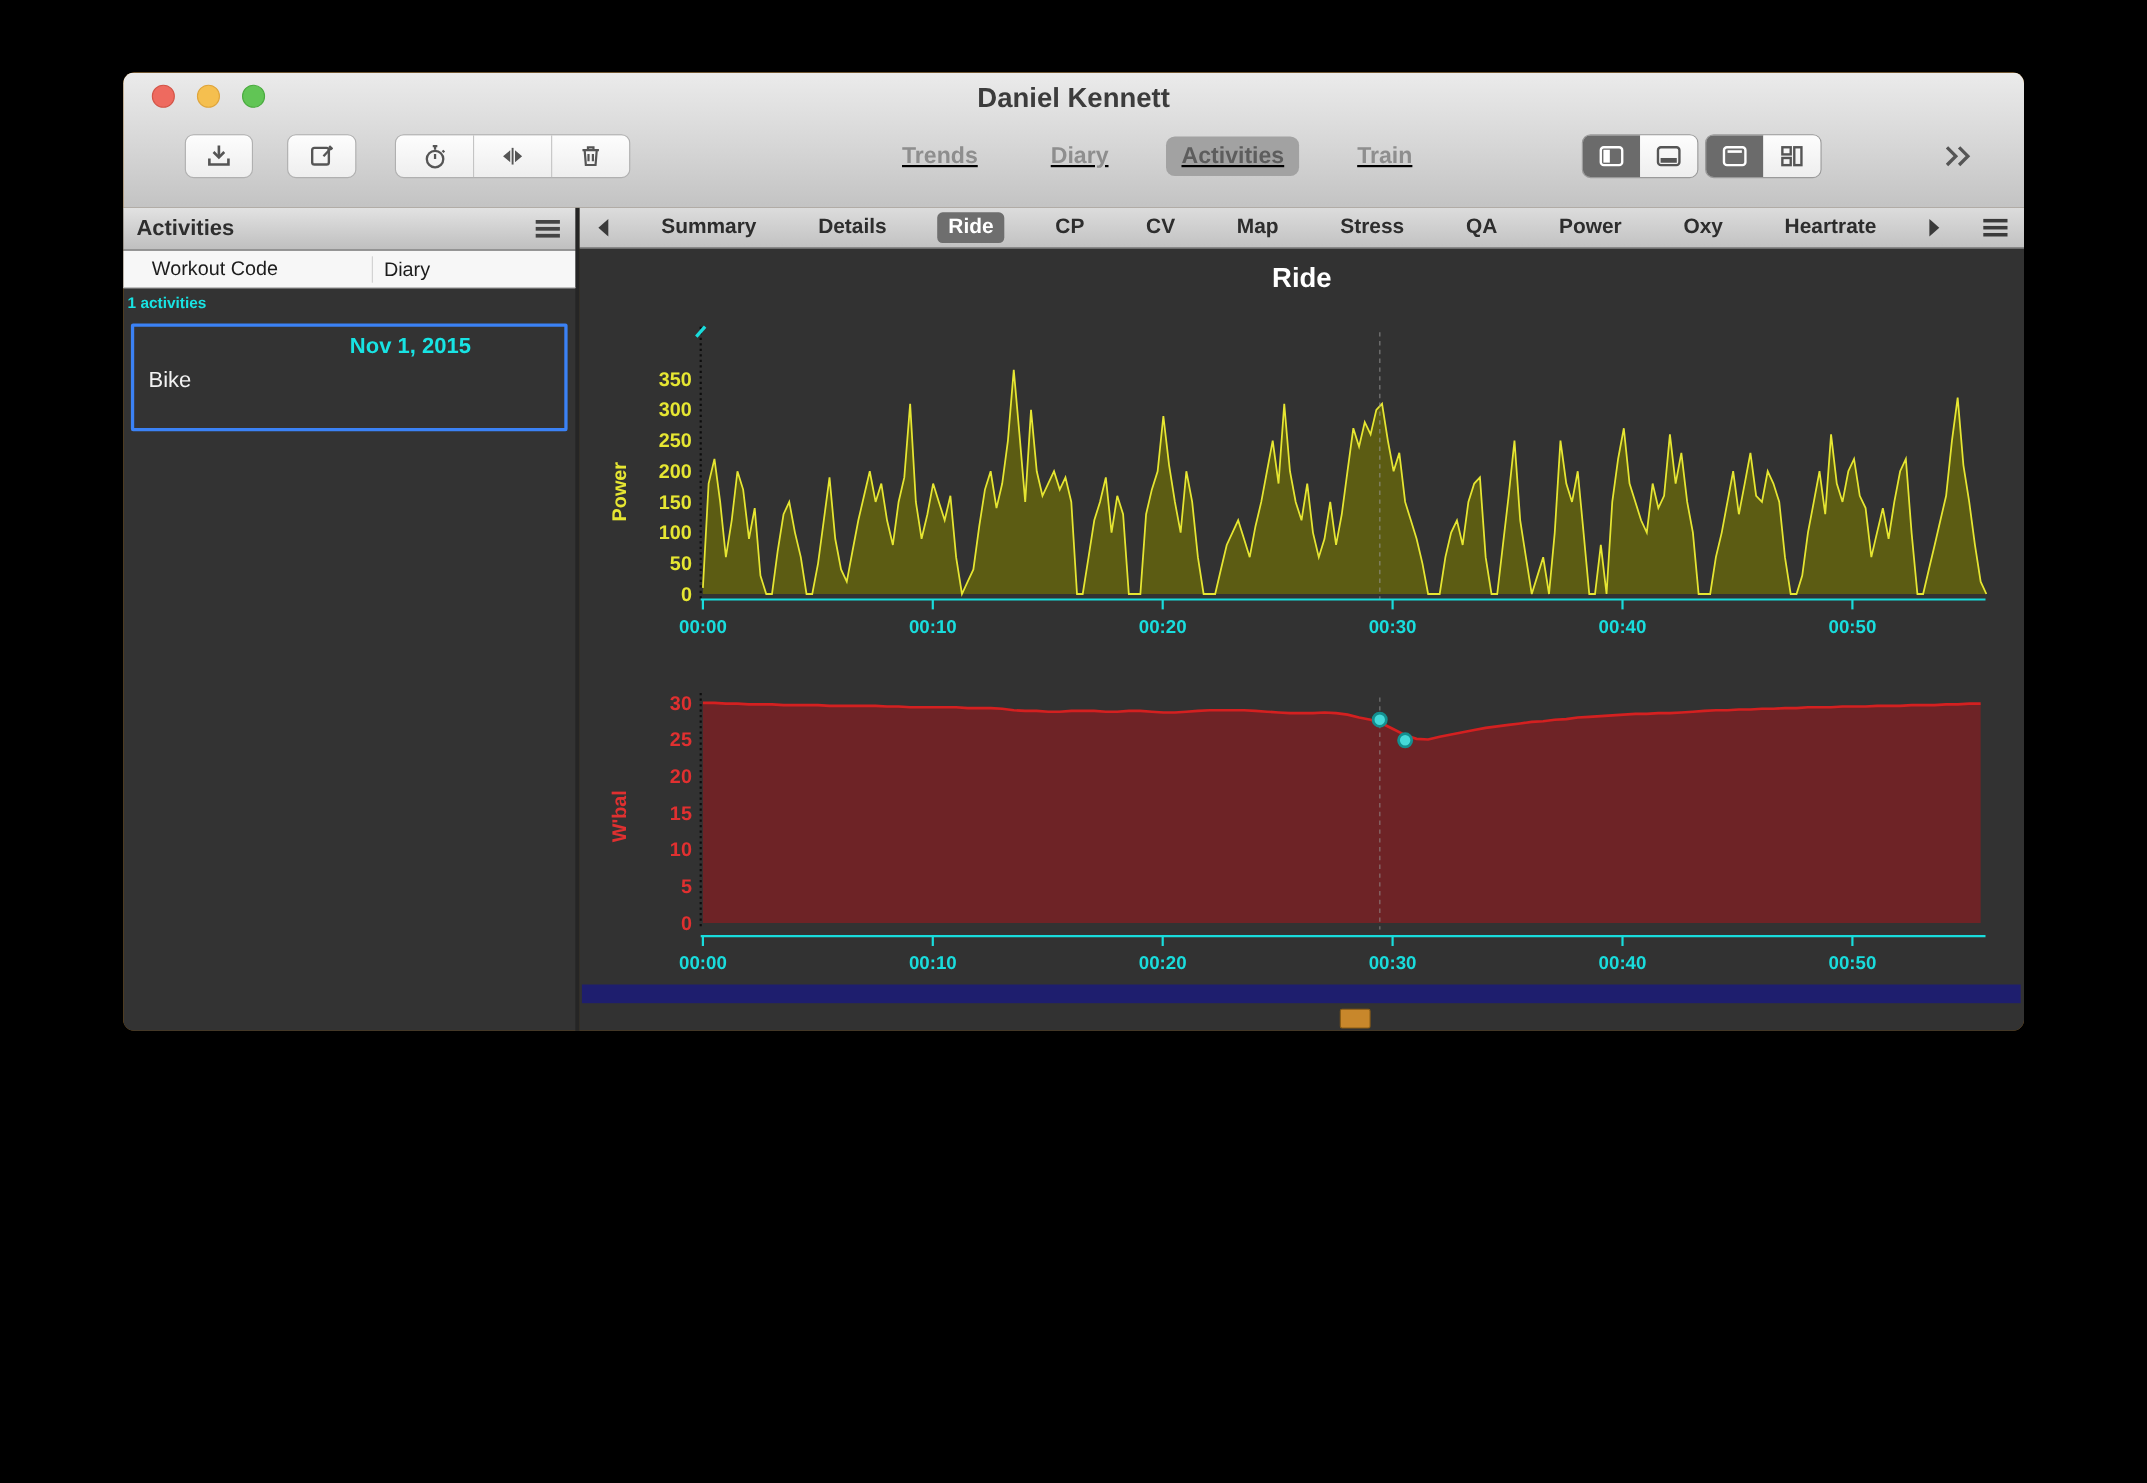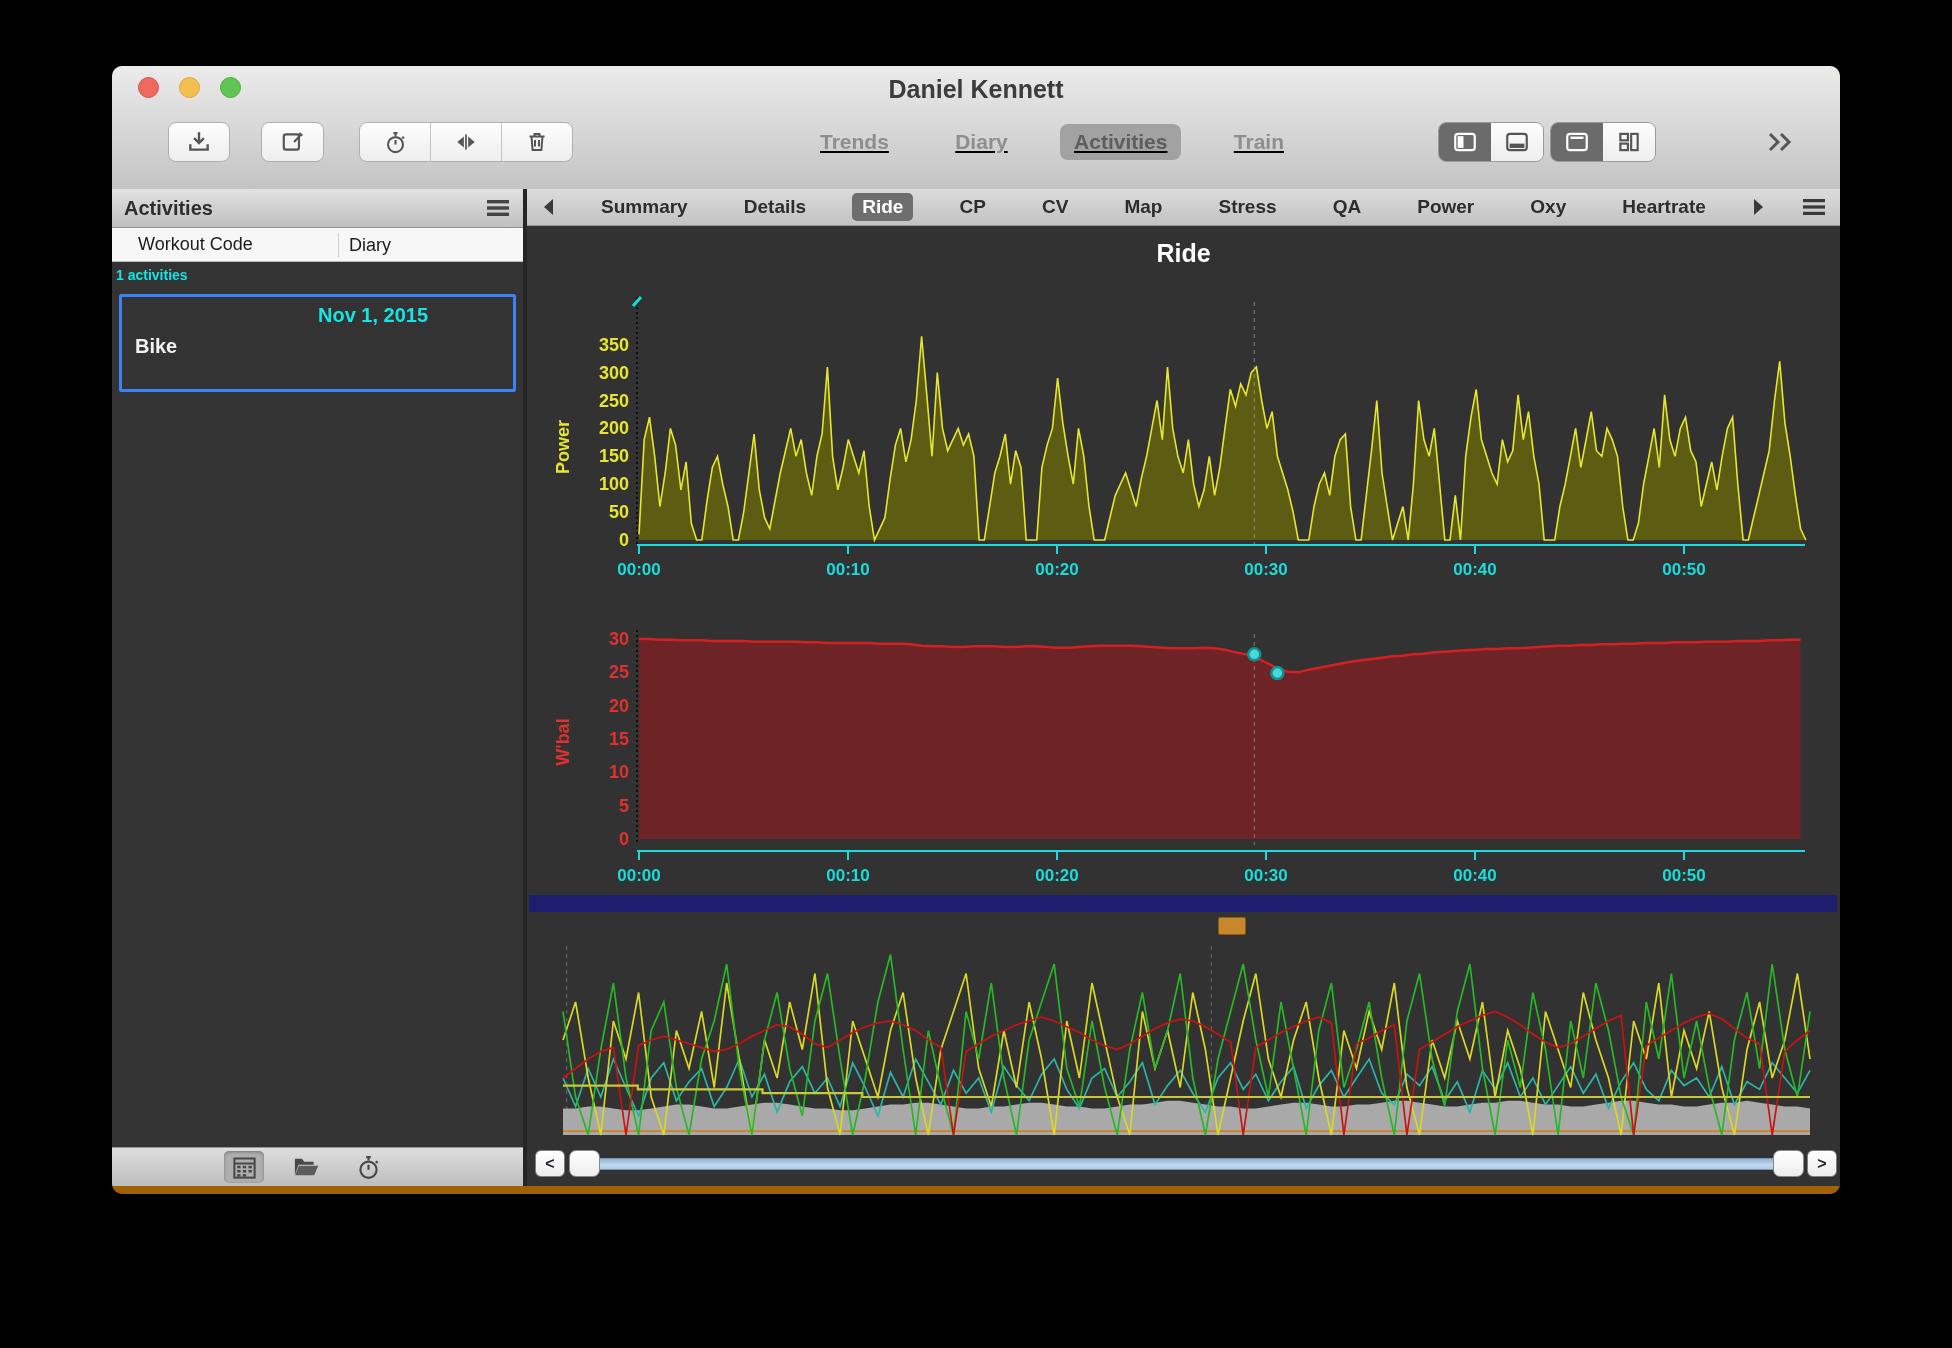--- a/index.html
+++ b/index.html
@@ -1,18 +1,18 @@
 <!DOCTYPE html>
 <html><head>
 <meta charset="utf-8">
 <style>
   html,body{margin:0;padding:0;background:#000;width:1952px;height:1348px;overflow:hidden;
     font-family:"Liberation Sans",sans-serif;-webkit-font-smoothing:antialiased;}
   .stage{position:absolute;left:0;top:0;width:1952px;height:1348px;background:#000;}
-  .window{position:absolute;left:112px;top:66px;width:1728px;height:1128px;border-radius:10px;
+  .window{position:absolute;left:112px;top:66px;width:1728px;height:871px;border-radius:10px;
     overflow:hidden;background:#a16207;box-shadow:0 18px 50px rgba(0,0,0,.7);}
   
   .chrome{position:absolute;left:0;top:0;width:100%;height:123px;
     background:linear-gradient(#ebebeb,#d6d6d6 55%,#c3c3c3);border-bottom:1px solid #8d8d8d;}
   .titlebar{position:relative;height:46px;}
   .tl{position:absolute;top:11px;width:19px;height:19px;border-radius:50%;}
   .tl.red{left:26px;background:#ee6a5f;border:1px solid #d35548;}
   .tl.yellow{left:67px;background:#f5bf4f;border:1px solid #dfa53c;}
   .tl.green{left:108px;background:#61c555;border:1px solid #4aab3f;}
   .win-title{position:absolute;left:0;right:0;top:9px;text-align:center;font-size:25px;
@@ -41,21 +41,21 @@
   .side-header{height:38px;background:linear-gradient(#e2e2e2,#bfbfbf);border-bottom:1px solid #8f8f8f;
     display:flex;align-items:center;padding:0 12px;}
   .side-header .sh-title{font-size:20px;font-weight:bold;color:#2e2e2e;flex:1;}
   .side-cols{height:33px;background:#f7f7f7;border-bottom:1px solid #bbb;display:flex;align-items:center;
     font-size:18px;color:#1c1c1c;}
   .side-cols .c1{width:200px;padding-left:26px;}
   .side-cols .c2{padding-left:10px;border-left:1px solid #cfcfcf;height:24px;line-height:24px;}
   .count{color:#18e3e3;font-size:14px;font-weight:bold;padding:5px 4px 2px 4px;}
   .entry{position:absolute;left:7px;right:7px;top:105px;height:92px;border:3px solid #3b82f6;border-radius:2px;}
   .entry .edate{position:absolute;left:196px;top:7px;color:#18e3e3;font-size:20px;font-weight:bold;}
-  .entry .ename{position:absolute;left:13px;top:38px;color:#f2f2f2;font-size:20px;font-weight:bold;}
+  .entry .ename{position:absolute;left:13px;top:38px;color:#f2f2f2;font-size:20px;font-weight:normal;}
   .side-footer{position:absolute;left:0;bottom:0;width:100%;height:38px;
     background:linear-gradient(#dedede,#bdbdbd);border-top:1px solid #979797;display:flex;align-items:center;}
   .sficon{color:#484848;margin-left:30px;display:flex;align-items:center;justify-content:center;
     width:40px;height:32px;border-radius:5px;}
   .sficon.pressed{background:#aeaeae;box-shadow:inset 0 1px 3px rgba(0,0,0,.35);}
   .main{position:relative;flex:1;height:100%;background:#323232;}
   .chart-tabs{height:36px;background:linear-gradient(#dcdcdc,#c2c2c2);border-bottom:1px solid #969696;
     display:flex;align-items:center;justify-content:space-between;padding:0 14px;}
   .chart-tabs .ctab{font-size:19px;font-weight:bold;color:#2d2d2d;padding:3px 10px;border-radius:5px;}
   .chart-tabs .ctab.active{background:#6e6e6e;color:#fff;}

